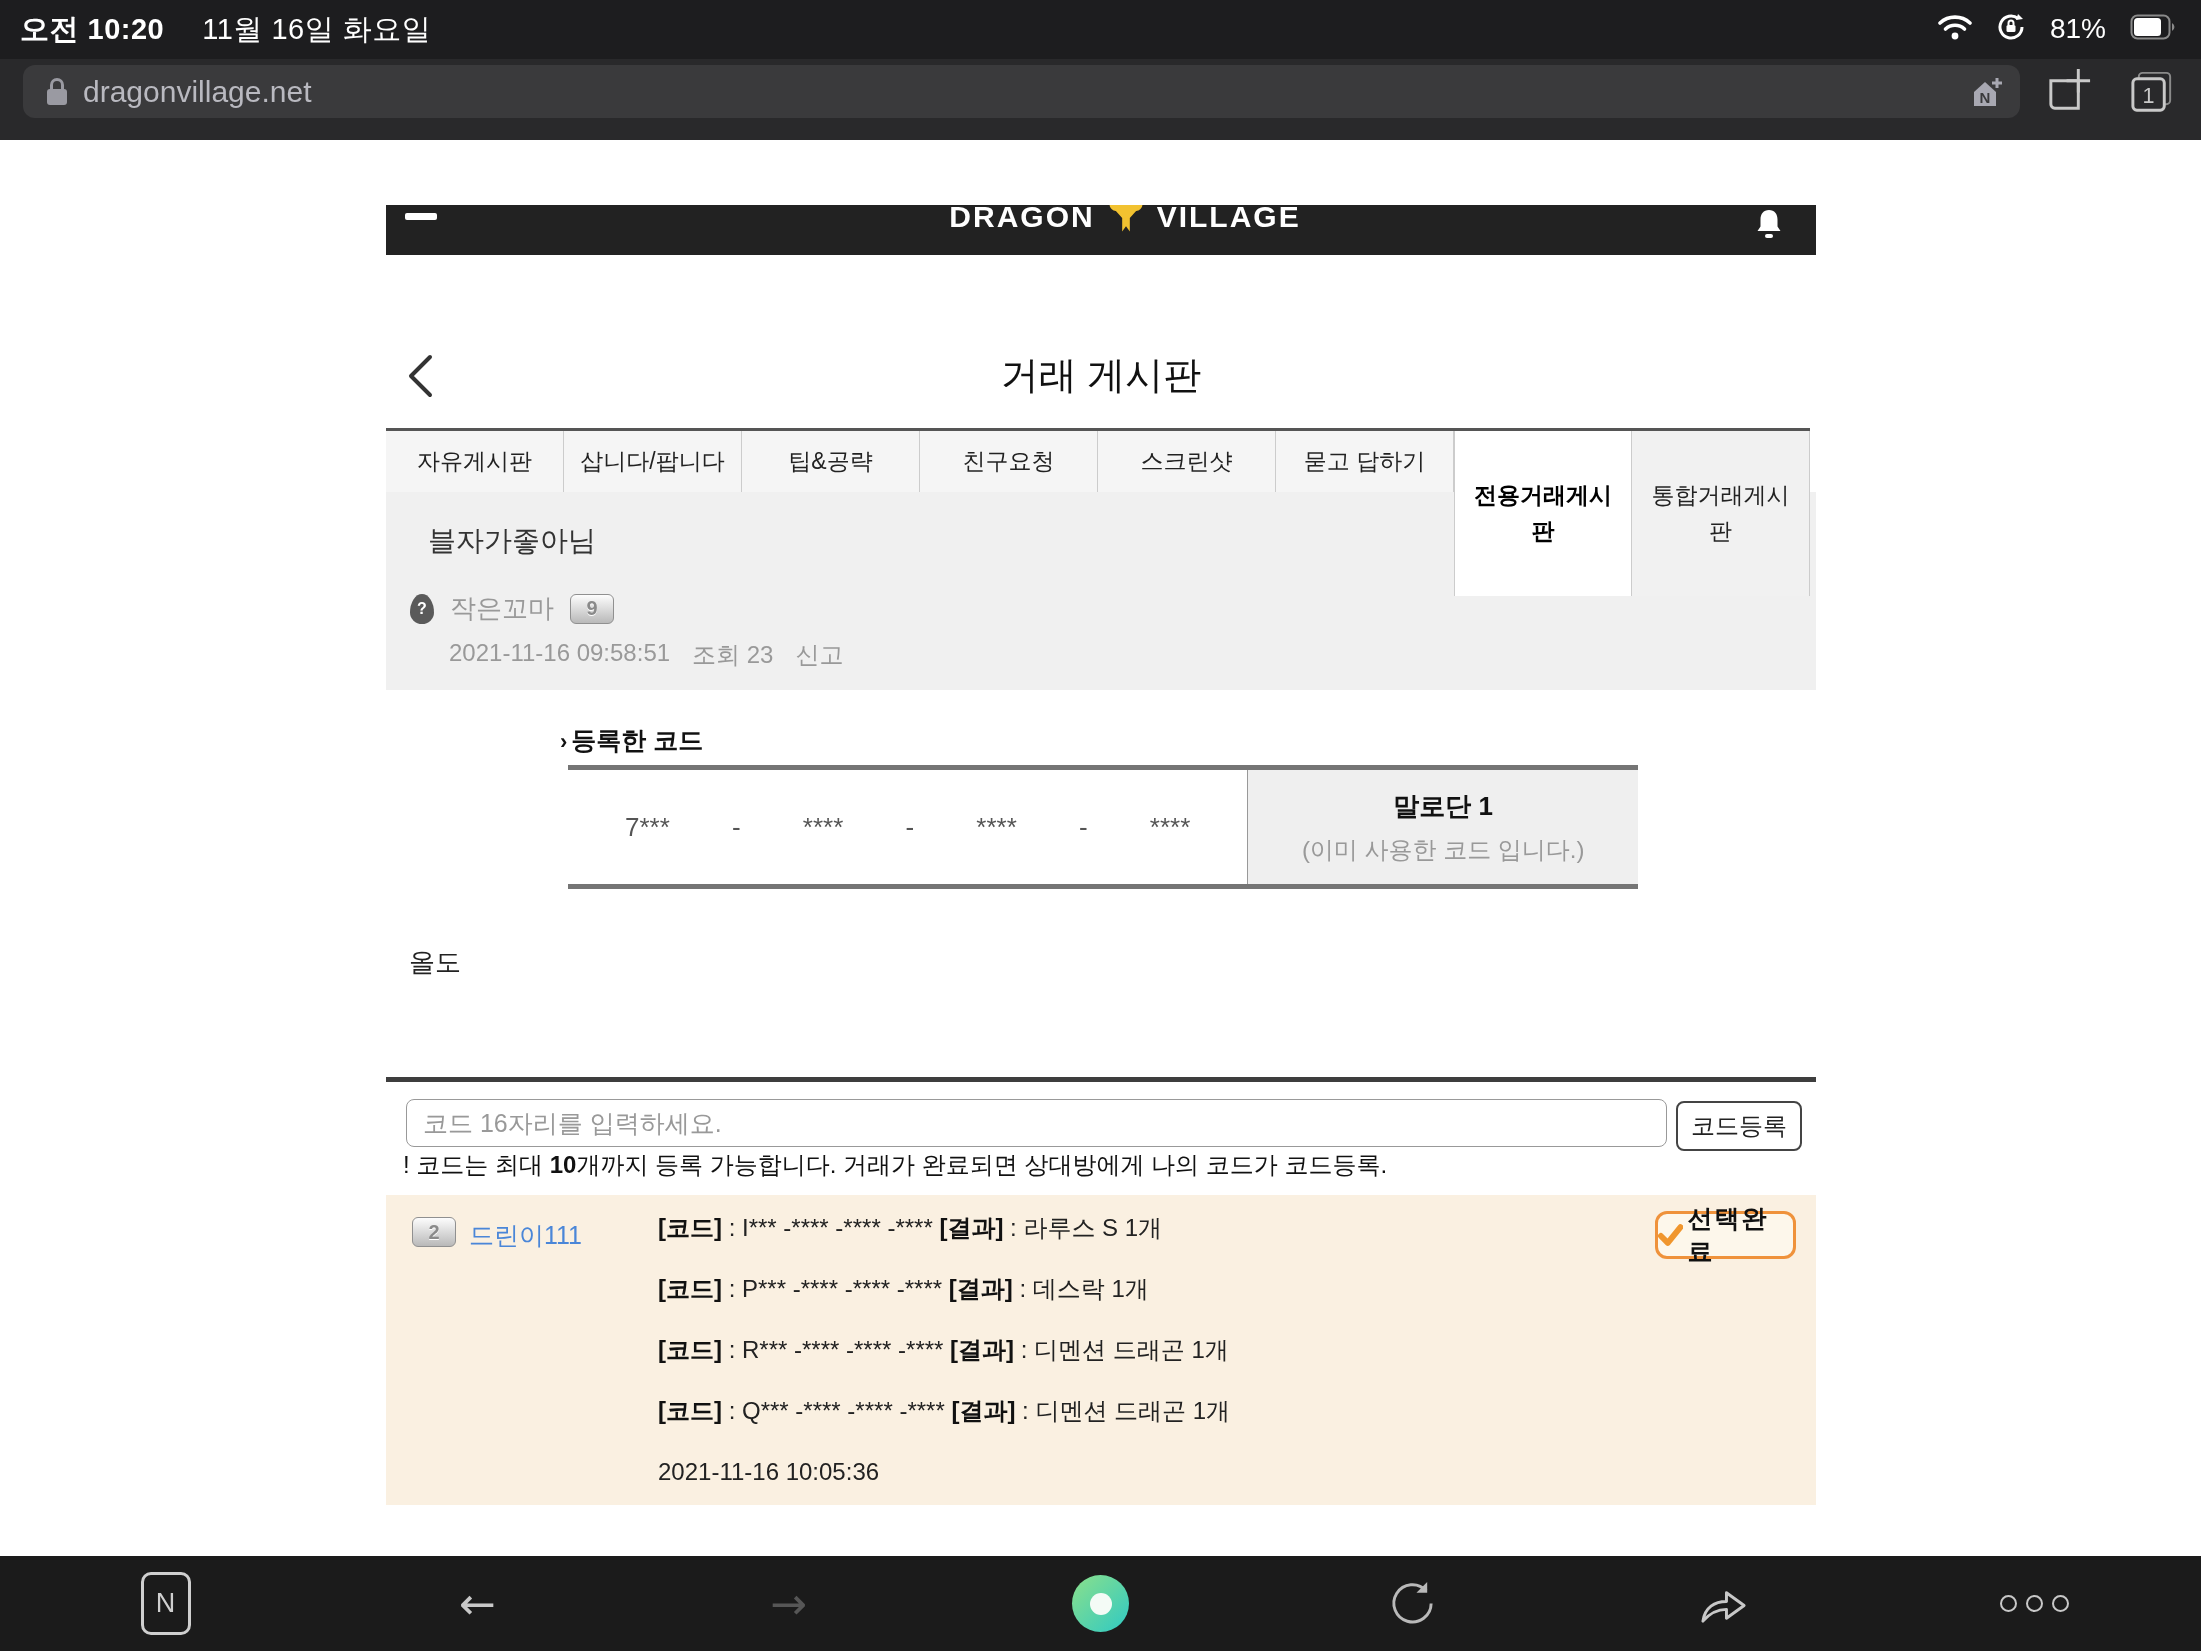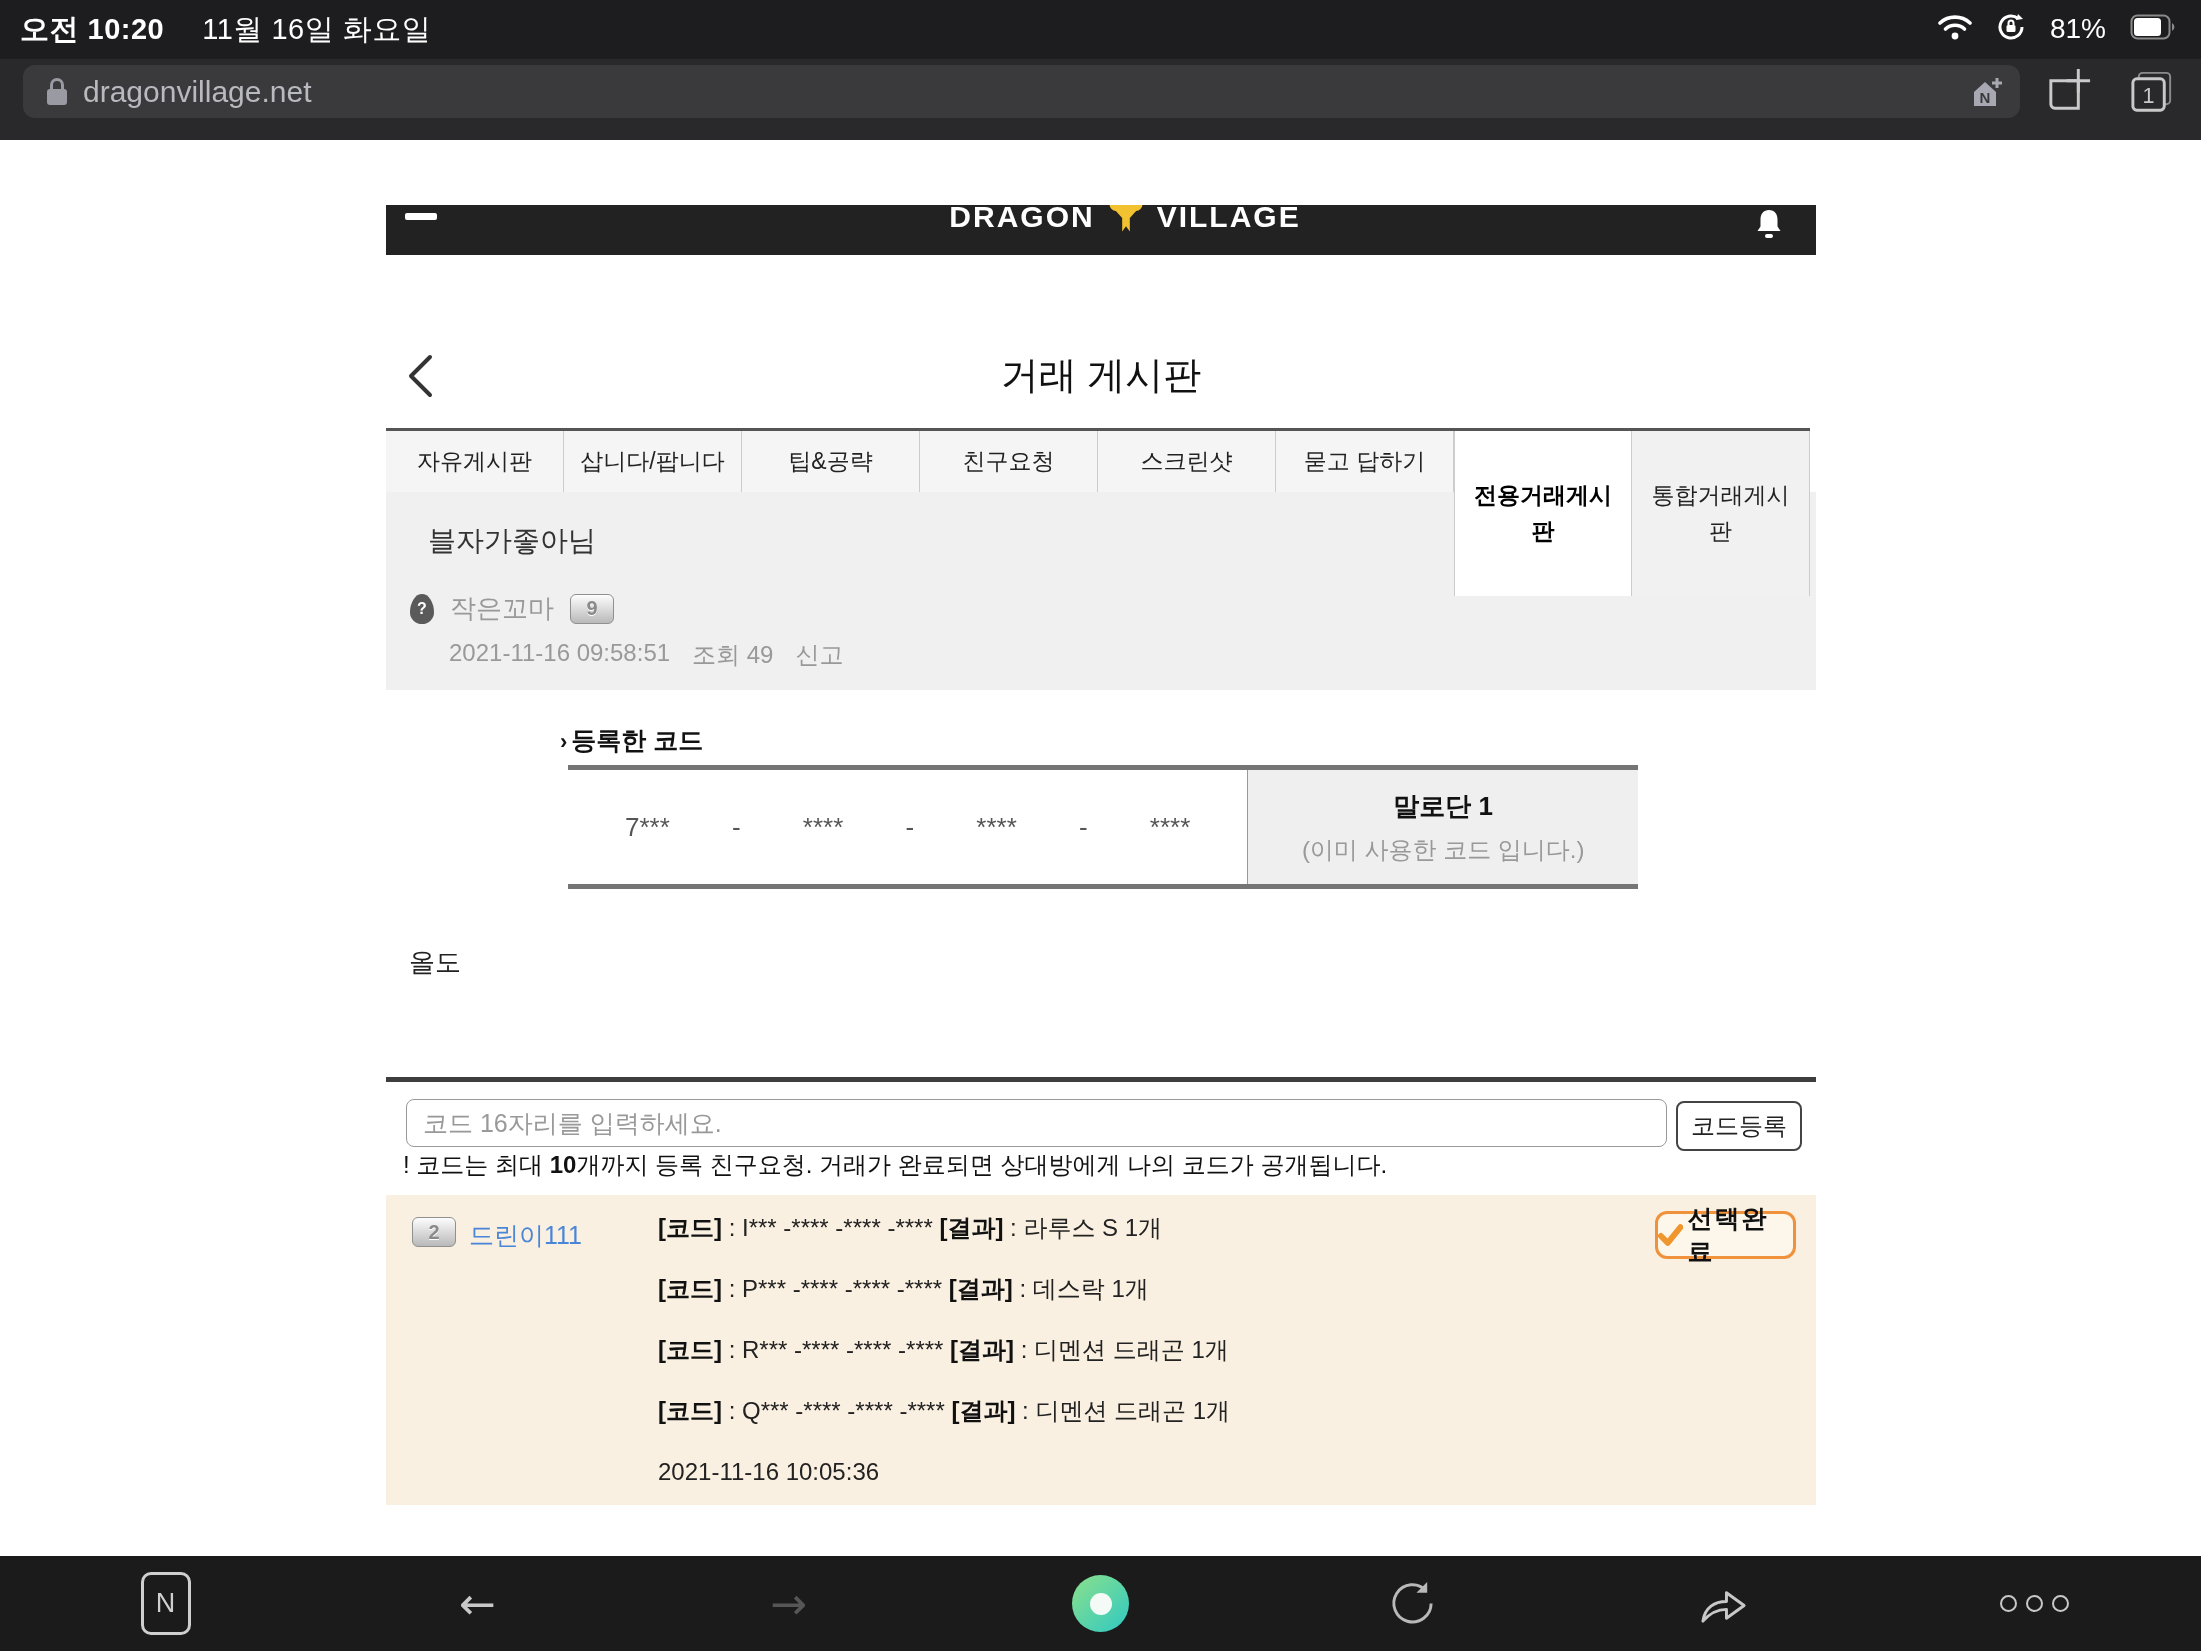--- a/index.html
+++ b/index.html
@@ -232,21 +232,21 @@
 
       <div class="abs post-header">
         <div class="abs post-title">블자가좋아님</div>
         <div class="abs author-row">
           <span class="egg">?</span>
           <span class="author-name">작은꼬마</span>
           <span class="keycap">9</span>
         </div>
         <div class="abs meta-row">
           <span>2021-11-16 09:58:51</span>
-          <span>조회 49</span>
+          <span>조회 23</span>
           <span>신고</span>
         </div>
       </div>
 
       <div class="abs code-head">
         <span class="arr">›</span><span>등록한 코드</span>
       </div>
 
       <div class="abs code-table">
         <div class="code-left" id="code-cells">
@@ -263,21 +263,21 @@
           <div class="t2">(이미 사용한 코드 입니다.)</div>
         </div>
       </div>
 
       <div class="abs post-body-text">올도</div>
 
       <div class="abs divider"></div>
 
       <input class="abs code-input" placeholder="코드 16자리를 입력하세요." style="">
       <div class="abs code-submit">코드등록</div>
-      <div class="abs code-note" id="code-note"><span>! 코드는 최대 </span><b>10</b><span>개까지 등록 친구요청. 거래가 완료되면 상대방에게 나의 코드가 공개됩니다.</span></div>
+      <div class="abs code-note" id="code-note"><span>! 코드는 최대 </span><b>10</b><span>개까지 등록 가능합니다. 거래가 완료되면 상대방에게 나의 코드가 코드등록.</span></div>
 
       <div class="abs comment-block">
         <span class="abs cmt-badge keycap">2</span>
         <span class="abs cmt-user">드린이111</span>
         <div class="abs cmt-lines" id="cmt-lines">
             <div class="cmt-line"><b>[코드]</b><span> : I*** -**** -**** -**** </span><b>[결과]</b><span> : 라루스 S 1개</span></div>
             <div class="cmt-line"><b>[코드]</b><span> : P*** -**** -**** -**** </span><b>[결과]</b><span> : 데스락 1개</span></div>
             <div class="cmt-line"><b>[코드]</b><span> : R*** -**** -**** -**** </span><b>[결과]</b><span> : 디멘션 드래곤 1개</span></div>
             <div class="cmt-line"><b>[코드]</b><span> : Q*** -**** -**** -**** </span><b>[결과]</b><span> : 디멘션 드래곤 1개</span></div>
             <div class="cmt-line">2021-11-16 10:05:36</div>

